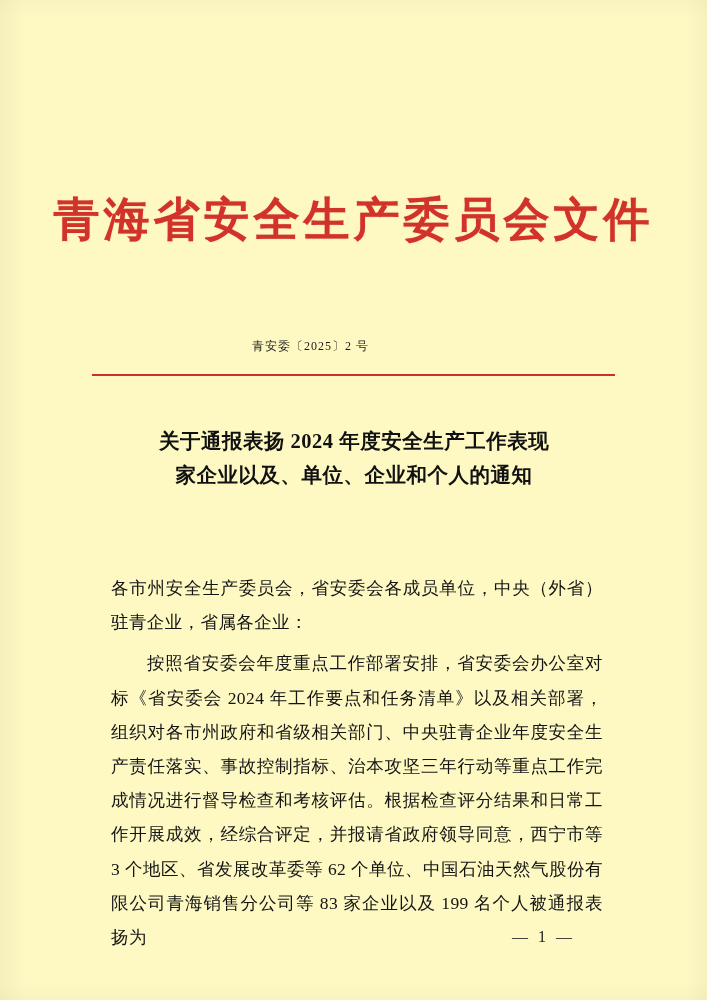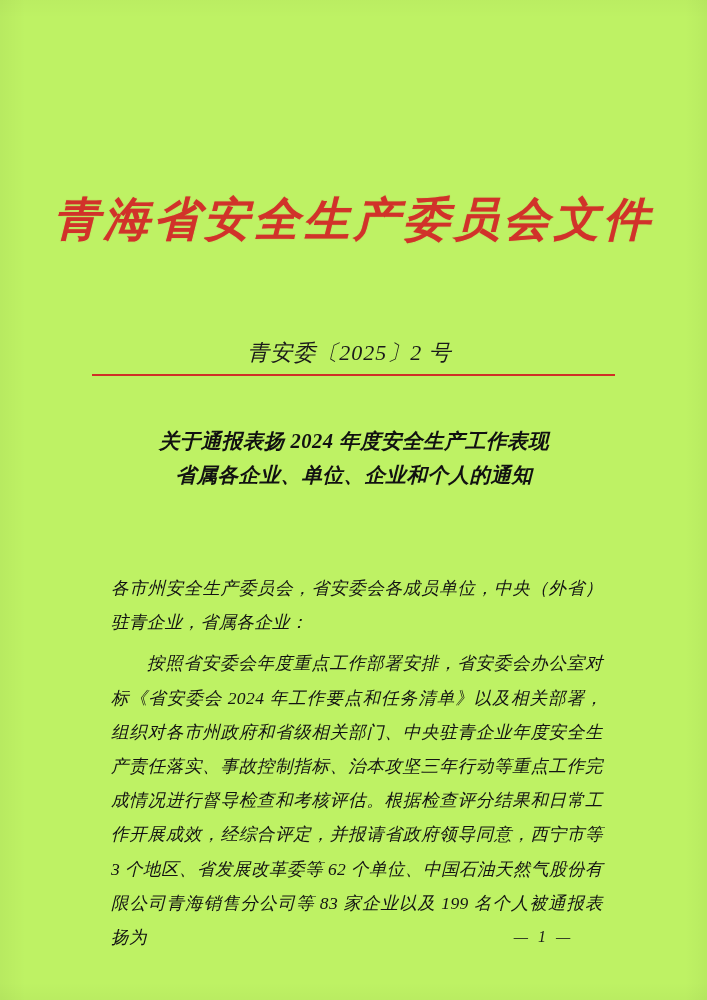--- a/index.html
+++ b/index.html
@@ -10,23 +10,22 @@
     width: 707px;
     height: 1000px;
     background: #ffffff;
     font-family: "Liberation Serif", serif;
     overflow: hidden;
   }
   .page {
     position: relative;
     width: 707px;
     height: 1000px;
-    background: #bef264;
+    background: #fef9c3;
     box-sizing: border-box;
-    font-style: italic;
   }
   
   .page::before {
     content: "";
     position: absolute;
     inset: 0;
     background:
       linear-gradient(to right, rgba(0,0,0,0.035) 0px, rgba(0,0,0,0.0) 26px),
       linear-gradient(to left, rgba(0,0,0,0.03) 0px, rgba(0,0,0,0.0) 22px),
       linear-gradient(to bottom, rgba(0,0,0,0.02) 0px, rgba(0,0,0,0.0) 18px),
@@ -48,24 +47,23 @@
     white-space: nowrap;
     text-shadow: 0 0 1px rgba(209,50,42,0.5);
   }
   .doc-number {
     position: absolute;
     top: 338px;
     left: 0;
     width: 621px;
     text-align: center;
     color: #1a1a1a;
-    font-size: 22px;
+    font-size: 12px;
     letter-spacing: 1px;
     font-family: "Liberation Serif", serif;
-    margin-left: 39px;
   }
   .red-rule {
     position: absolute;
     top: 374px;
     left: 92px;
     width: 523px;
     height: 2px;
     background: #cf2f27;
   }
   .subject {
@@ -124,21 +122,21 @@
 <div class="page">
 
   <div class="doc-title">青海省安全生产委员会文件</div>
 
   <div class="doc-number">青安委〔2025〕2 号</div>
 
   <div class="red-rule"></div>
 
   <div class="subject">
     <div>关于通报表扬 2024 年度安全生产工作表现</div>
-    <div>省属各企业、单位、企业和个人的通知</div>
+    <div>家企业以及、单位、企业和个人的通知</div>
   </div>
 
   <div class="body-block">
     <p>各市州安全生产委员会，省安委会各成员单位，中央（外省）驻青企业，省属各企业：</p>
     <p class="indent">按照省安委会年度重点工作部署安排，省安委会办公室对标《省安委会 2024 年工作要点和任务清单》以及相关部署，组织对各市州政府和省级相关部门、中央驻青企业年度安全生产责任落实、事故控制指标、治本攻坚三年行动等重点工作完成情况进行督导检查和考核评估。根据检查评分结果和日常工作开展成效，经综合评定，并报请省政府领导同意，西宁市等 3 个地区、省发展改革委等 62 个单位、中国石油天然气股份有限公司青海销售分公司等 83 家企业以及 199 名个人被通报表扬为</p>
   </div>
 
   <div class="page-number">
     <span class="pn-inner">— 1 —</span>
   </div>

